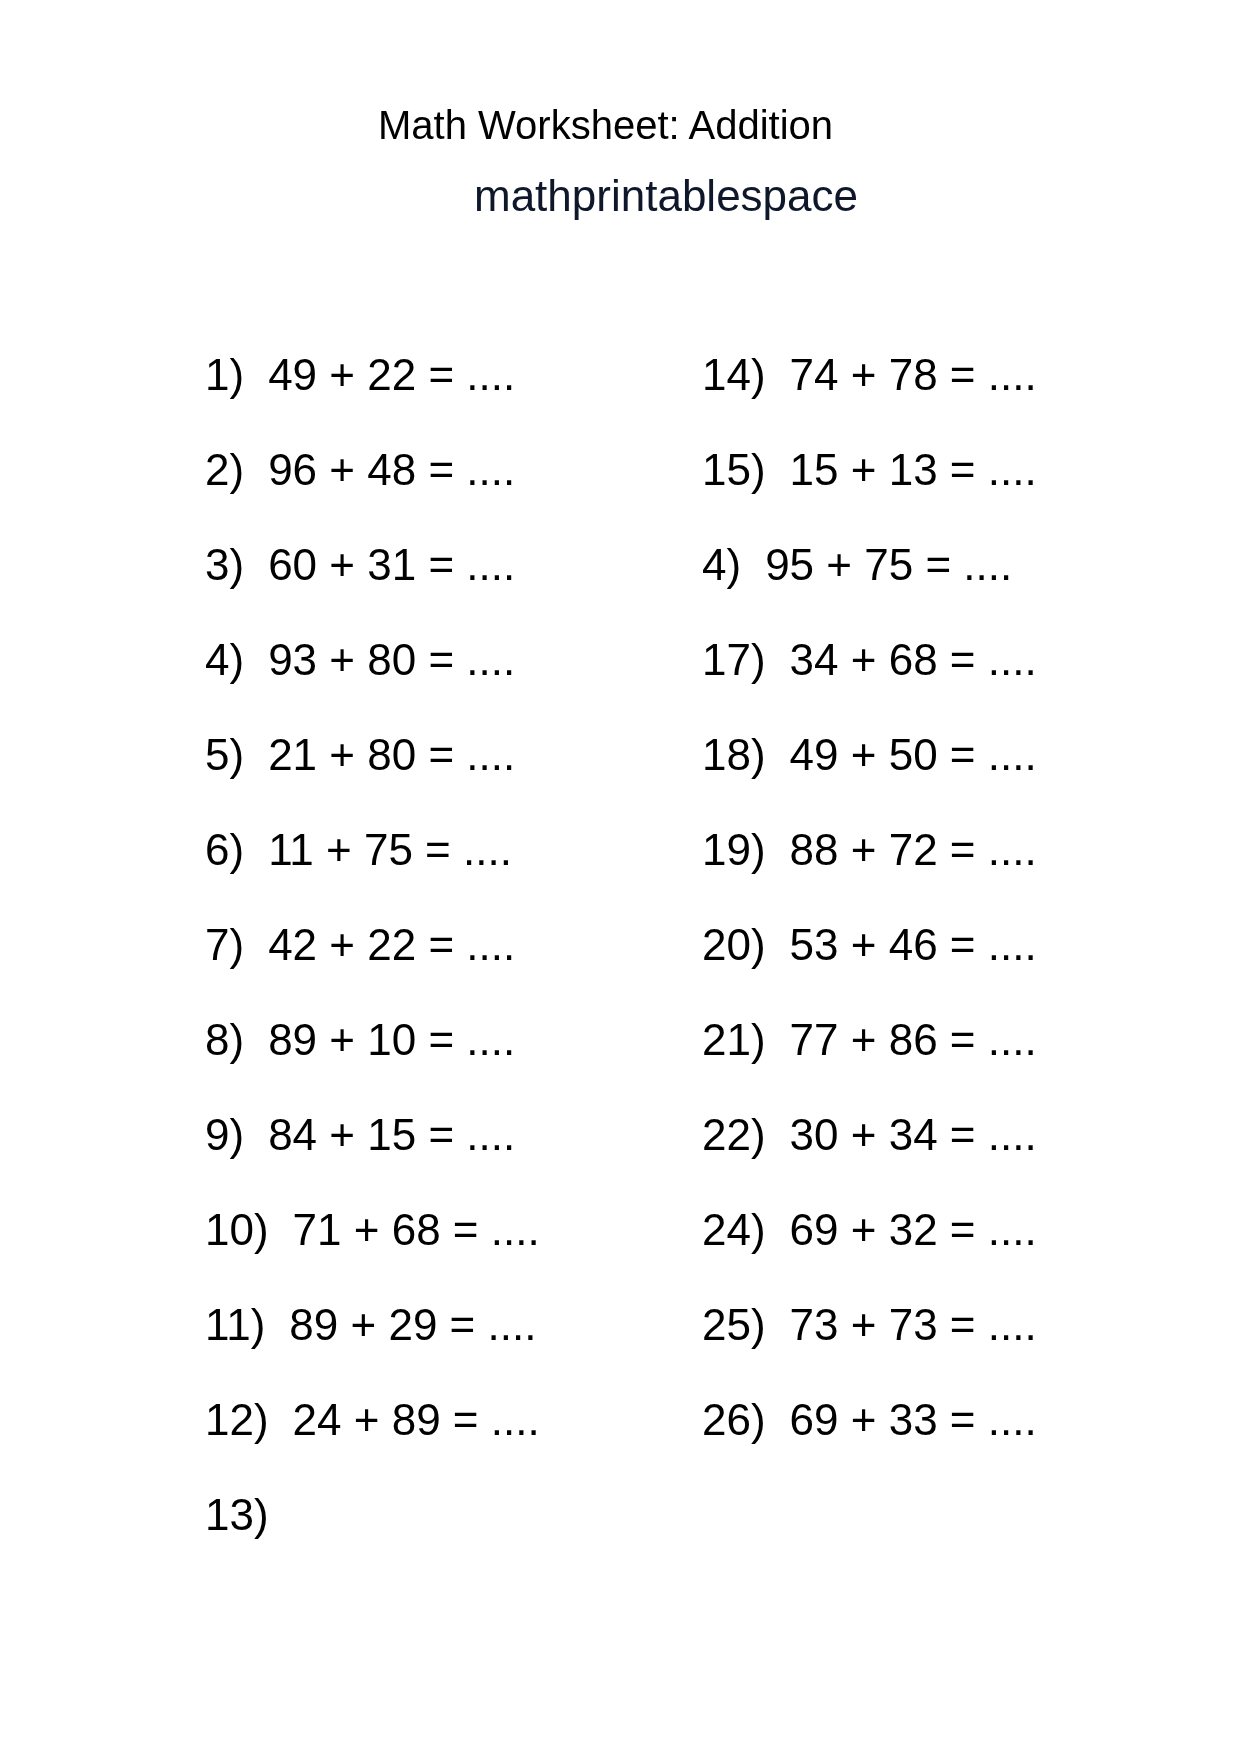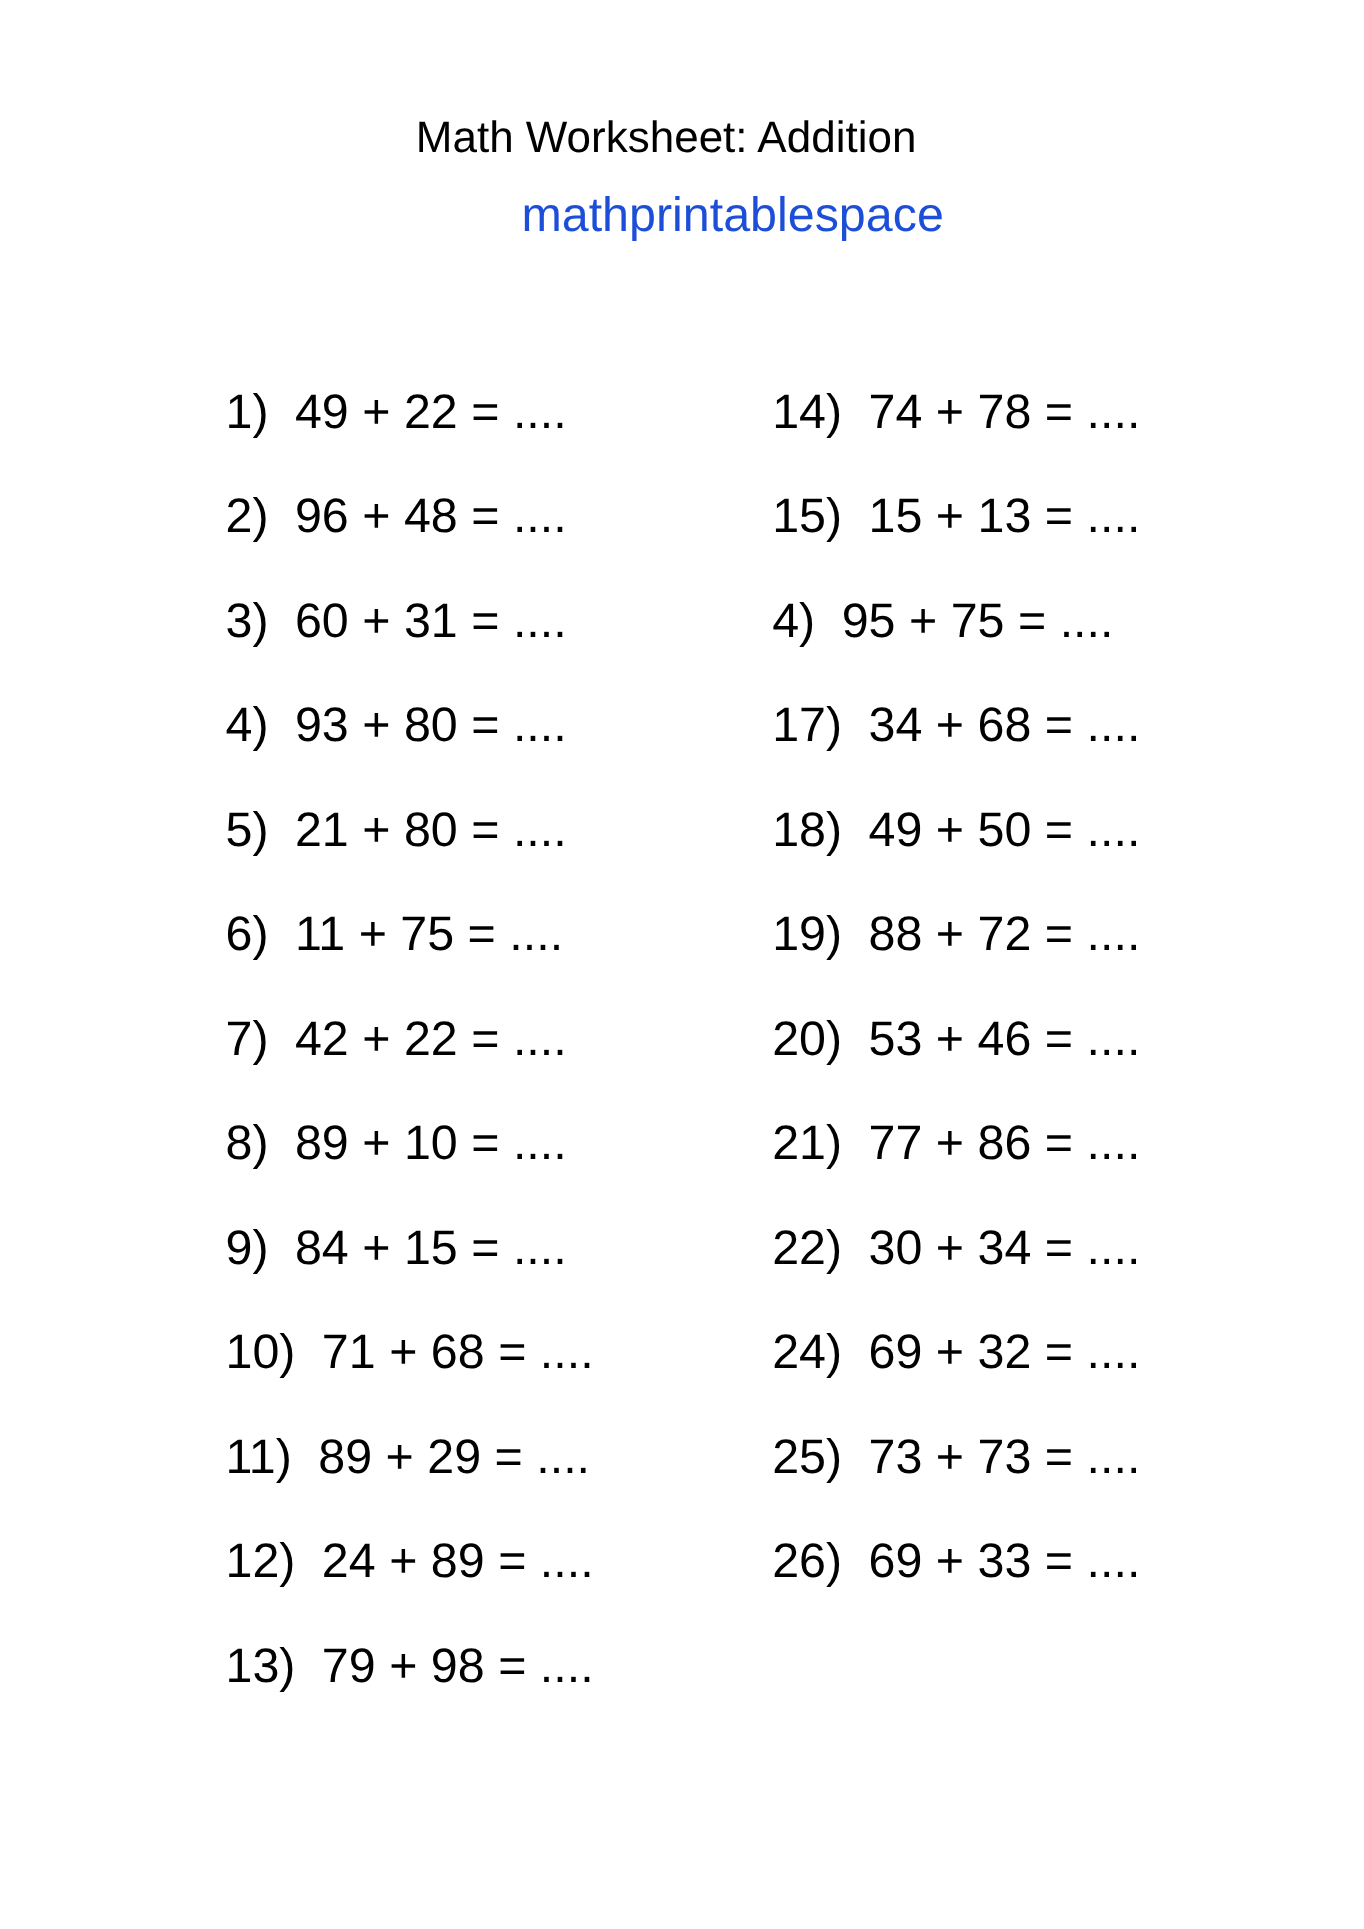--- a/index.html
+++ b/index.html
@@ -31,21 +31,21 @@
     white-space: pre;
     margin-top: 11px;
   }
   .subtitle {
     position: absolute;
     left: 474px;
     top: 174px;
     font-size: 44px;
     line-height: 1.0;
     font-weight: 400;
-    color: #1d4ed8;
+    color: #0f172a;
     white-space: pre;
   }
   .col {
     position: absolute;
     top: 327px;
   }
   .col-left  { left: 205px; }
   .col-right { left: 702px; }
   .problem-row {
     height: 95px;
@@ -74,21 +74,21 @@
     <div class="problem-row"><span class="problem-number">3)</span><span class="problem-expression">60 + 31 = ....</span></div>
     <div class="problem-row"><span class="problem-number">4)</span><span class="problem-expression">93 + 80 = ....</span></div>
     <div class="problem-row"><span class="problem-number">5)</span><span class="problem-expression">21 + 80 = ....</span></div>
     <div class="problem-row"><span class="problem-number">6)</span><span class="problem-expression">11 + 75 = ....</span></div>
     <div class="problem-row"><span class="problem-number">7)</span><span class="problem-expression">42 + 22 = ....</span></div>
     <div class="problem-row"><span class="problem-number">8)</span><span class="problem-expression">89 + 10 = ....</span></div>
     <div class="problem-row"><span class="problem-number">9)</span><span class="problem-expression">84 + 15 = ....</span></div>
     <div class="problem-row"><span class="problem-number">10)</span><span class="problem-expression">71 + 68 = ....</span></div>
     <div class="problem-row"><span class="problem-number">11)</span><span class="problem-expression">89 + 29 = ....</span></div>
     <div class="problem-row"><span class="problem-number">12)</span><span class="problem-expression">24 + 89 = ....</span></div>
-    <div class="problem-row"><span class="problem-number">13)</span><span class="problem-expression">79 + 98 = ....</span></div>
+    <div class="problem-row"><span class="problem-number">13)</span></div>
   </div>
 
   <div class="col col-right">
     <div class="problem-row"><span class="problem-number">14)</span><span class="problem-expression">74 + 78 = ....</span></div>
     <div class="problem-row"><span class="problem-number">15)</span><span class="problem-expression">15 + 13 = ....</span></div>
     <div class="problem-row"><span class="problem-number">4)</span><span class="problem-expression">95 + 75 = ....</span></div>
     <div class="problem-row"><span class="problem-number">17)</span><span class="problem-expression">34 + 68 = ....</span></div>
     <div class="problem-row"><span class="problem-number">18)</span><span class="problem-expression">49 + 50 = ....</span></div>
     <div class="problem-row"><span class="problem-number">19)</span><span class="problem-expression">88 + 72 = ....</span></div>
     <div class="problem-row"><span class="problem-number">20)</span><span class="problem-expression">53 + 46 = ....</span></div>

